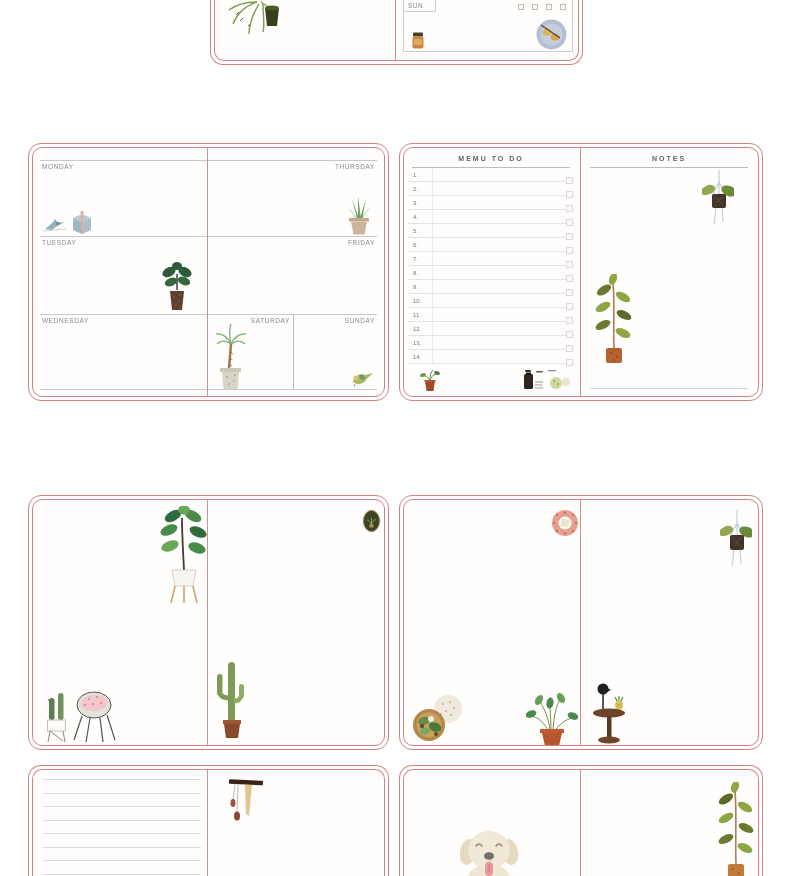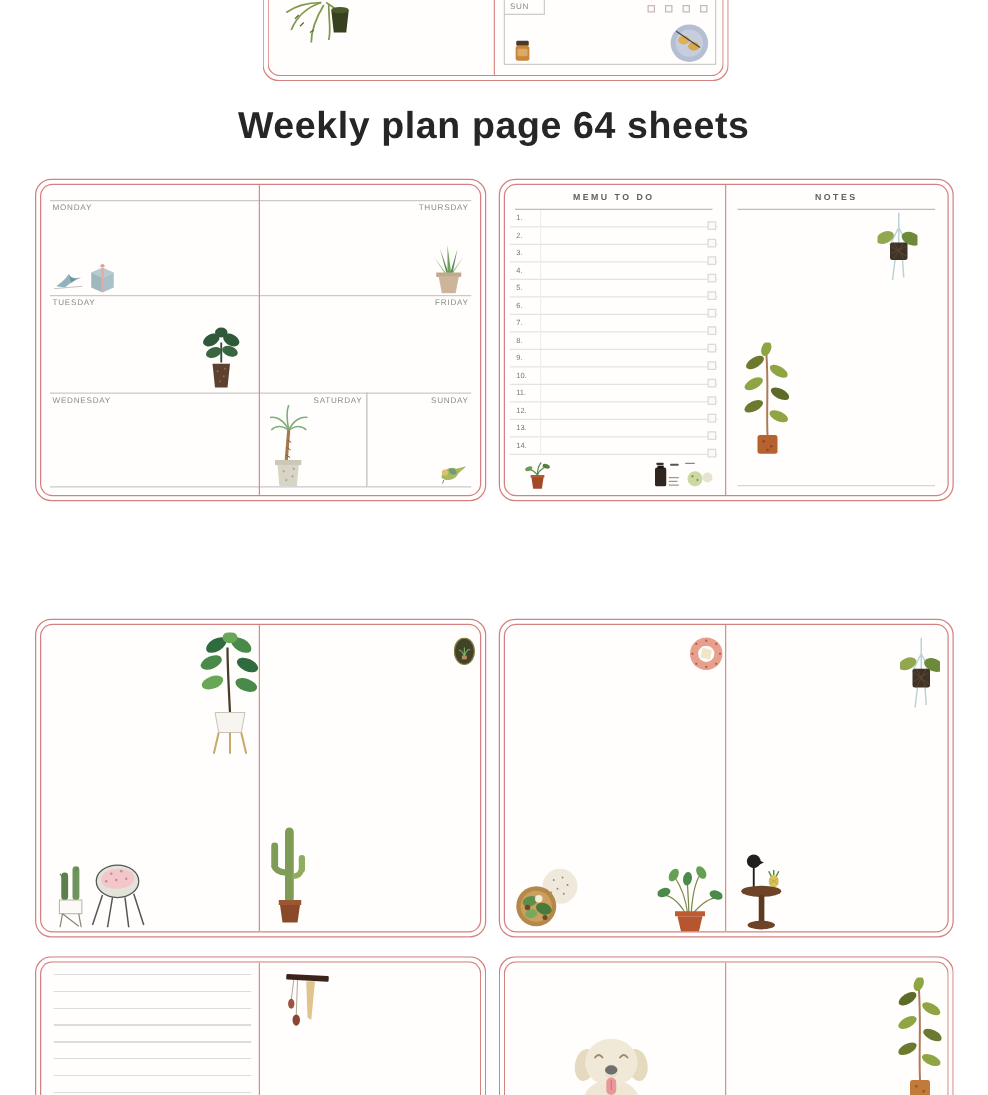--- a/index.html
+++ b/index.html
@@ -95,21 +95,20 @@
             <circle cx="15.5" cy="15.5" r="11" fill="#c6cede"></circle>
             <ellipse cx="11" cy="13" rx="4.5" ry="3.5" fill="#e0b054"></ellipse>
             <ellipse cx="19" cy="18" rx="4.5" ry="3.5" fill="#d9a84a"></ellipse>
             <line x1="5" y1="6" x2="24" y2="19" stroke="#4a4a4a" stroke-width="1.2"></line>
           </svg>
         </div>
       </div>
     </div>
   </div>
 
-  <h1 id="main-title">Weekly plan page 64 sheets</h1>
 
   <div class="spread" style="left:28px; top:143px; width:361px; height:258px;">
     <div class="spread-inner">
       <div class="hline" style="left:7px; right:7px; top:12px;"></div>
       <div class="hline" style="left:7px; right:7px; top:88px;"></div>
       <div class="hline" style="left:7px; right:7px; top:166px;"></div>
       <div class="hline" style="left:7px; right:7px; top:241px;"></div>
       <div class="vline" style="left:260px; top:166px; height:75px;"></div>
       <div class="spine" style="left:173.5px;"></div>
 

